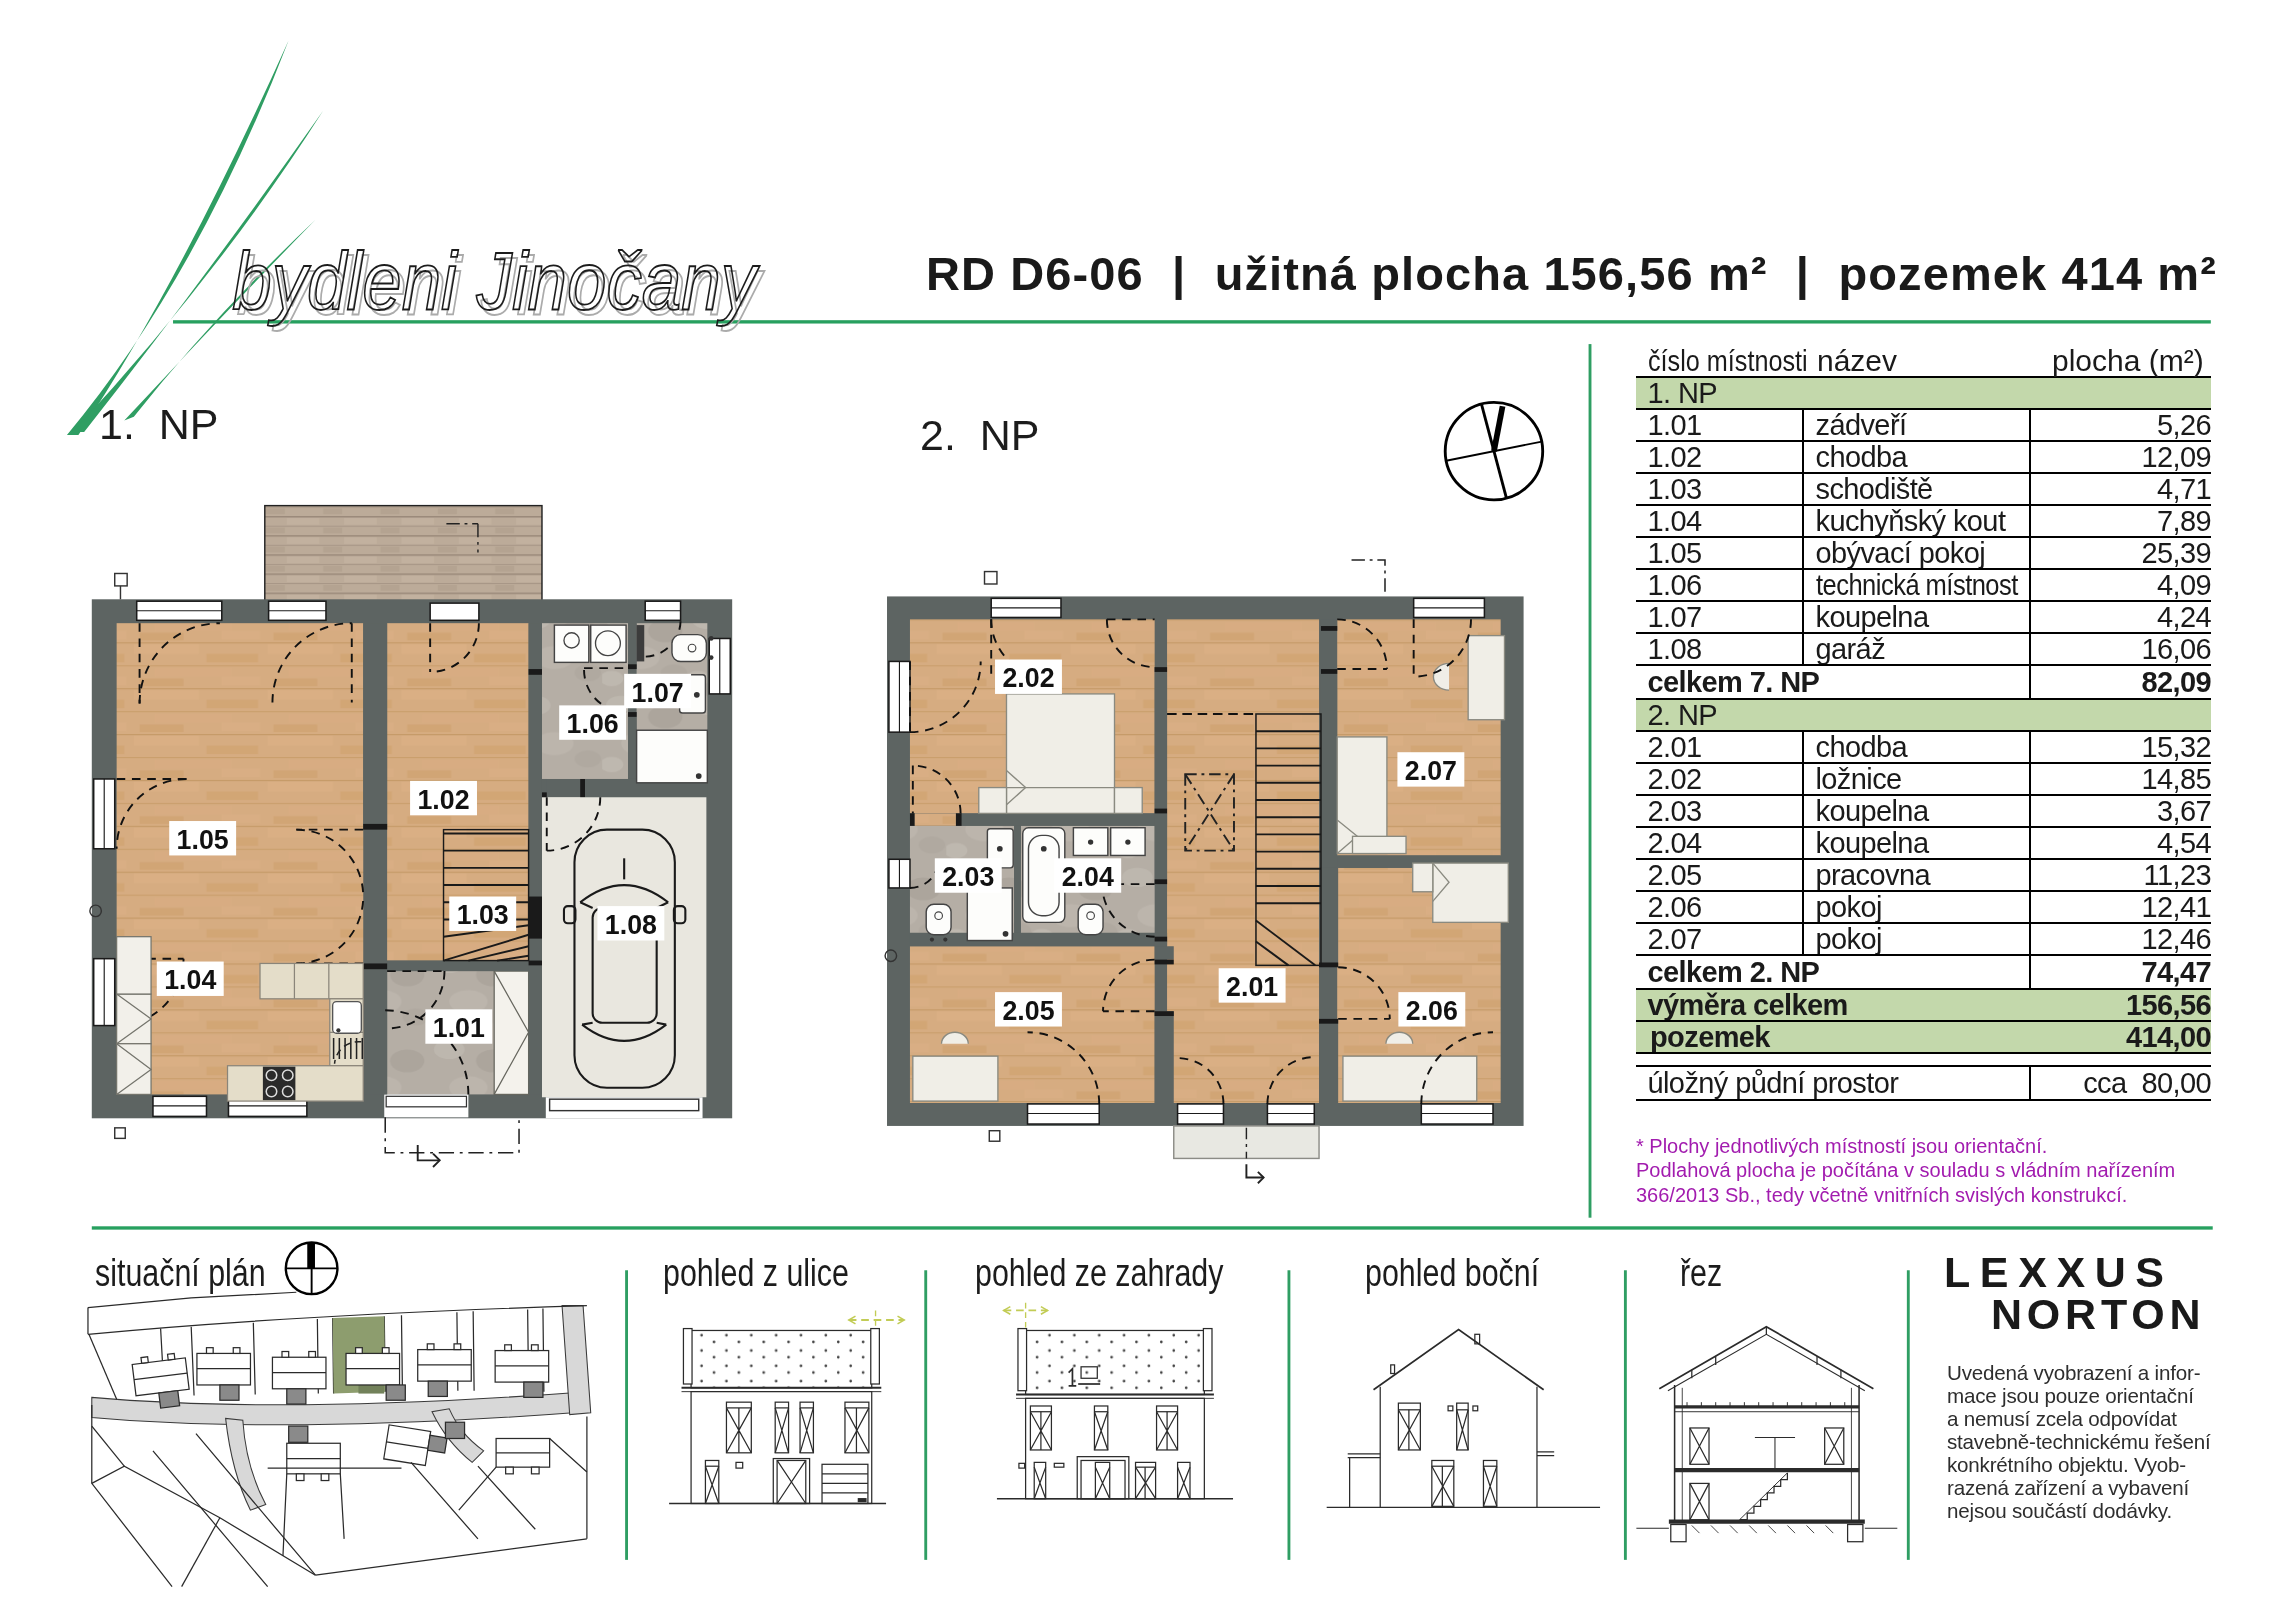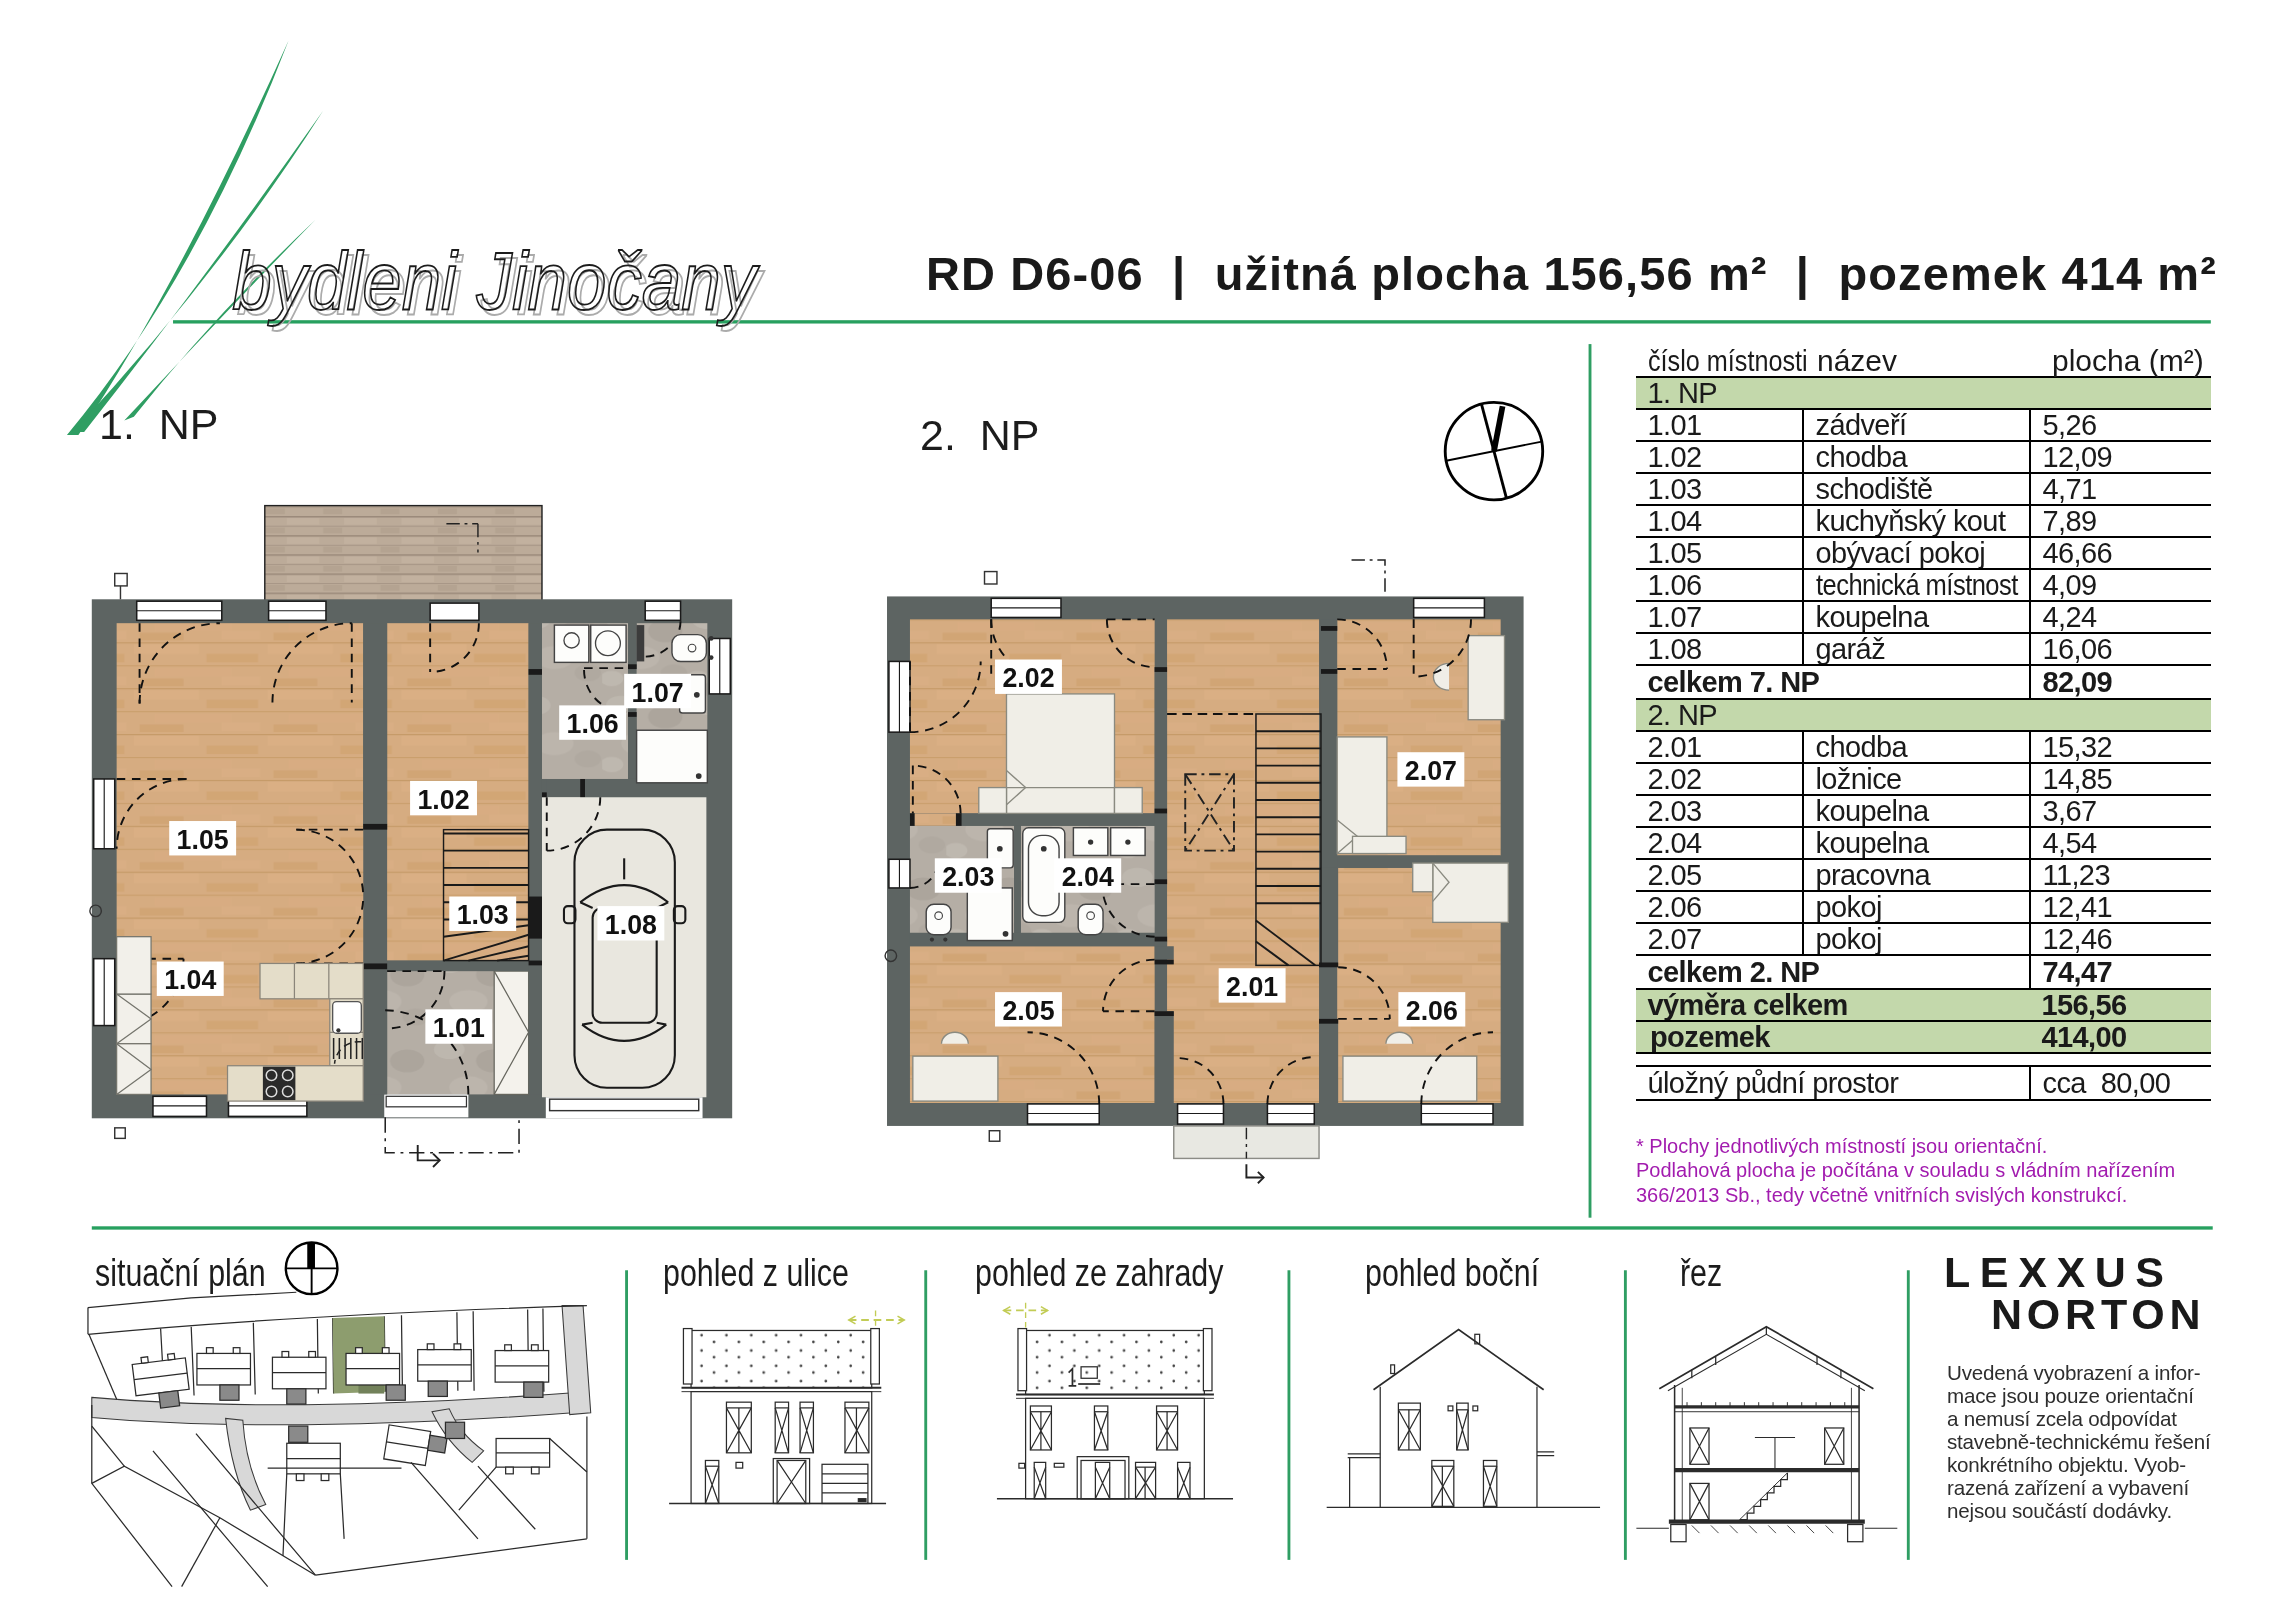--- a/index.html
+++ b/index.html
@@ -3,21 +3,21 @@
 <meta charset="utf-8">
 <style>
   html,body{margin:0;padding:0;background:#fff;}
   #page{position:relative;width:2294px;height:1622px;background:#fff;overflow:hidden;
         font-family:"Liberation Sans", sans-serif;color:#1a1a1a;}
   .abs{position:absolute;}
   #ttl{font-weight:bold;font-size:47px;letter-spacing:1.1px;}
   .floorlbl{font-size:43px;color:#1c1c1c;}
   table.rooms{border-collapse:collapse;table-layout:fixed;width:574px;}
   table.rooms td{font-size:29px;line-height:30px;padding:0 0 0 11.5px;height:30px;border:0;overflow:hidden;white-space:nowrap;letter-spacing:-0.6px;}
-  td.num{text-align:left;padding-right:40px;}
+  td.num{text-align:right;padding-right:40px;}
   tr.data td{border-bottom:2.9px solid #000;}
   tr.data td.c1{border-right:2.9px solid #000;}
   tr.data td.c2{border-right:2.9px solid #000;}
   tr.band td{background:#c3d8ab;border-bottom:2.9px solid #000;border-top:2.9px solid #000;}
   .seclbl{font-size:38px;color:#1c1c1c;transform:scale(0.8,1);transform-origin:left center;white-space:nowrap;}
   .note{font-size:20px;line-height:24.4px;color:#a21caf;white-space:nowrap;}
 </style>
 </head>
 <body>
 <div id="page">
@@ -795,21 +795,21 @@
             <td class="num">4,71</td>
           </tr>
     <tr class="data">
             <td class="c1">1.04</td>
             <td class="c2">kuchyňský kout</td>
             <td class="num">7,89</td>
           </tr>
     <tr class="data">
             <td class="c1">1.05</td>
             <td class="c2">obývací pokoj</td>
-            <td class="num">46,66</td>
+            <td class="num">25,39</td>
           </tr>
     <tr class="data">
             <td class="c1">1.06</td>
             <td class="c2"><span style="display:inline-block;transform:scale(0.88,1);transform-origin:left center;">technická místnost</span></td>
             <td class="num">4,09</td>
           </tr>
     <tr class="data">
             <td class="c1">1.07</td>
             <td class="c2">koupelna</td>
             <td class="num">4,24</td>

